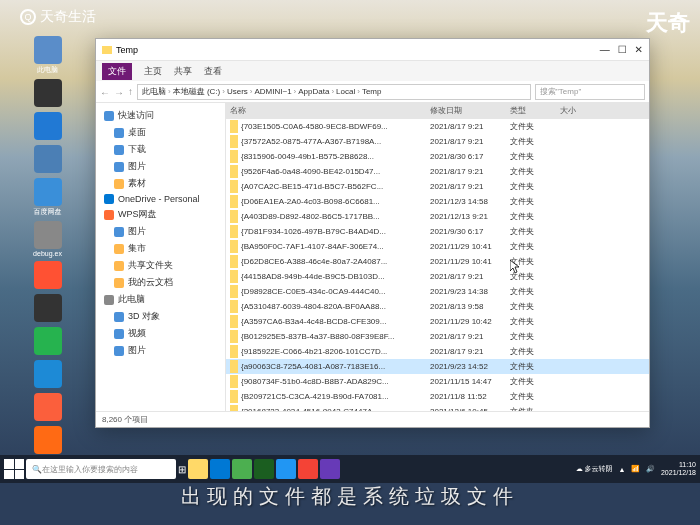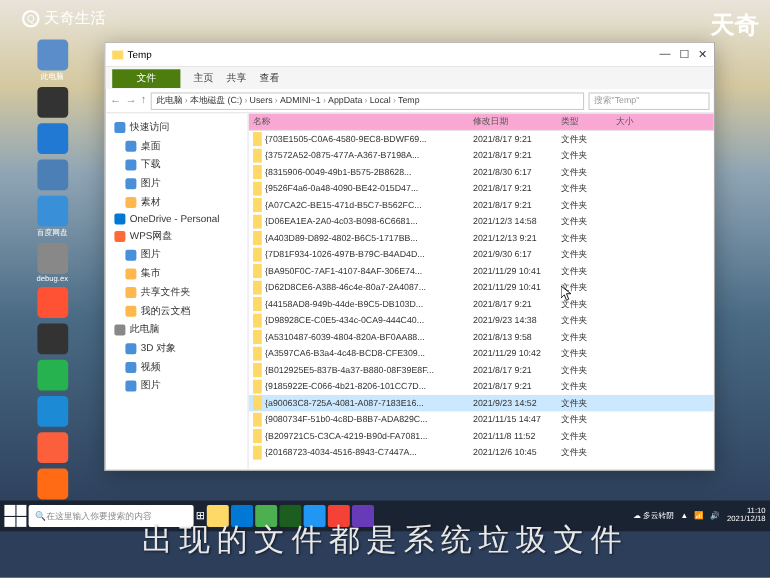--- a/index.html
+++ b/index.html
@@ -1,46 +1,46 @@
 <!DOCTYPE html>
 <html><head>
 <meta charset="utf-8">
 <style>
 *{margin:0;padding:0;box-sizing:border-box;font-family:"Microsoft YaHei",Arial,sans-serif}
 body{width:700px;height:525px;overflow:hidden;position:relative;background:#000}
 .desktop{position:absolute;inset:0;background:linear-gradient(180deg,#e8e4da 0%,#d4c89f 15%,#8fa5b5 30%,#4a6b85 55%,#2c3e5a 90%)}
 .watermark{position:absolute;top:8px;left:20px;color:#fff;font-size:14px;font-weight:500;display:flex;align-items:center;gap:4px;z-index:100}
 .watermark-r{position:absolute;top:8px;right:10px;color:#fff;font-size:22px;font-weight:600;z-index:100}
 .wm-icon{width:16px;height:16px;border:2px solid #fff;border-radius:50%;display:inline-flex;align-items:center;justify-content:center;font-size:9px}
-.subtitle{position:absolute;bottom:15px;left:0;right:0;text-align:center;color:#e8e8e8;font-size:28px;font-weight:400;letter-spacing:6px;z-index:100;text-shadow:1px 1px 2px rgba(0,0,0,.6)}
+.subtitle{position:absolute;bottom:15px;left:0;right:0;text-align:center;color:#e8e8e8;font-size:20px;font-weight:400;letter-spacing:6px;z-index:100;text-shadow:1px 1px 2px rgba(0,0,0,.6)}
 .desktop-icons{position:absolute;top:35px;left:5px;width:85px;bottom:45px;display:flex;flex-direction:column;gap:2px}
 .dicon{display:flex;flex-direction:column;align-items:center;color:#fff;font-size:7px;text-align:center;padding:1px}
 .dicon .box{width:28px;height:28px;border-radius:4px;margin-bottom:1px}
 .taskbar{position:absolute;bottom:42px;left:0;right:0;height:28px;background:#1a2332;display:flex;align-items:center;padding:0 4px;gap:2px}
 .start{width:20px;height:20px;display:grid;grid-template:1fr 1fr/1fr 1fr;gap:1px}
 .start span{background:#fff}
 .search{flex:0 0 150px;height:20px;background:#fff;border-radius:2px;display:flex;align-items:center;padding:0 6px;font-size:8px;color:#888}
 .tb-icon{width:20px;height:20px;border-radius:2px}
 .tb-right{margin-left:auto;display:flex;align-items:center;gap:6px;color:#fff;font-size:7px}
 .explorer{position:absolute;top:38px;left:95px;width:555px;height:390px;background:#fff;border:1px solid #aaa;box-shadow:0 4px 20px rgba(0,0,0,.3);display:flex;flex-direction:column}
 .titlebar{height:22px;background:#fff;display:flex;align-items:center;padding:0 6px;font-size:9px;border-bottom:1px solid #e5e5e5}
 .titlebar .wc{margin-left:auto;display:flex;gap:8px;font-size:10px;color:#333}
 .ribbon{height:20px;background:#f5f5f5;display:flex;align-items:center;padding:0 6px;gap:12px;font-size:9px;color:#444}
-.ribbon .sel{background:#4d7c0f;color:#fff;padding:2px 22px}
+.ribbon .sel{background:#701a75;color:#fff;padding:2px 6px}
 .addr{height:22px;display:flex;align-items:center;padding:0 4px;gap:4px;border-bottom:1px solid #e5e5e5}
 .addr .nav{display:flex;gap:4px;font-size:10px;color:#888}
 .addr .path{flex:1;height:16px;border:1px solid #ccc;font-size:8px;padding:1px 4px;color:#333;display:flex;align-items:center;gap:2px;overflow:hidden}
 .addr .srch{width:110px;height:16px;border:1px solid #ccc;font-size:8px;padding:1px 4px;color:#999}
 .body{flex:1;display:flex;overflow:hidden}
 .sidebar{width:130px;border-right:1px solid #e5e5e5;overflow-y:auto;font-size:9px;padding:4px 0}
 .sb-item{padding:2px 6px 2px 18px;display:flex;align-items:center;gap:4px;color:#333;cursor:pointer}
 .sb-item.l1{padding-left:8px;font-weight:400}
 .sb-item .ic{width:10px;height:10px;border-radius:2px;flex-shrink:0}
 .filelist{flex:1;overflow:auto;font-size:8px}
-.fl-head{display:flex;border-bottom:1px solid #e5e5e5;color:#555;position:sticky;top:0;background:#f9a8d4}
+.fl-head{display:flex;border-bottom:1px solid #e5e5e5;color:#555;position:sticky;top:0;background:#e5e5e5}
 .fl-head span,.fl-row span{padding:2px 4px}
 .c-name{flex:0 0 200px;overflow:hidden;text-overflow:ellipsis;white-space:nowrap}
 .c-date{flex:0 0 80px}
 .c-type{flex:0 0 50px}
 .c-size{flex:0 0 40px}
 .fl-row{display:flex;color:#333;align-items:center}
 .fl-row.sel{background:#cce8ff}
 .fl-row .fic{width:10px;height:8px;background:#ffd968;margin-right:3px;flex-shrink:0}
 .status{height:16px;border-top:1px solid #e5e5e5;font-size:8px;color:#555;padding:1px 6px;display:flex;align-items:center}
 .cursor{position:absolute;top:260px;left:510px;width:10px;height:14px;z-index:50}
@@ -335,20 +335,21 @@
           </div>
           <div class="fl-row">
             <span class="c-name"><span class="fic"></span>{20168723-4034-4516-8943-C7447A...</span>
             <span class="c-date">2021/12/6 10:45</span>
             <span class="c-type">文件夹</span>
             <span class="c-size"></span>
           </div>
         </div>
     </div>
   </div>
+  <div class="status">8,260 个项目</div>
 </div>
 
 <div class="cursor">
   <svg viewBox="0 0 10 14">
       <path d="M0 0 L0 11 L3 8 L5 13 L7 12 L5 7 L9 7 Z" fill="#fff" stroke="#000" stroke-width="0.8"></path>
     </svg>
 </div>
 
 <div class="taskbar">
   <div class="start">

